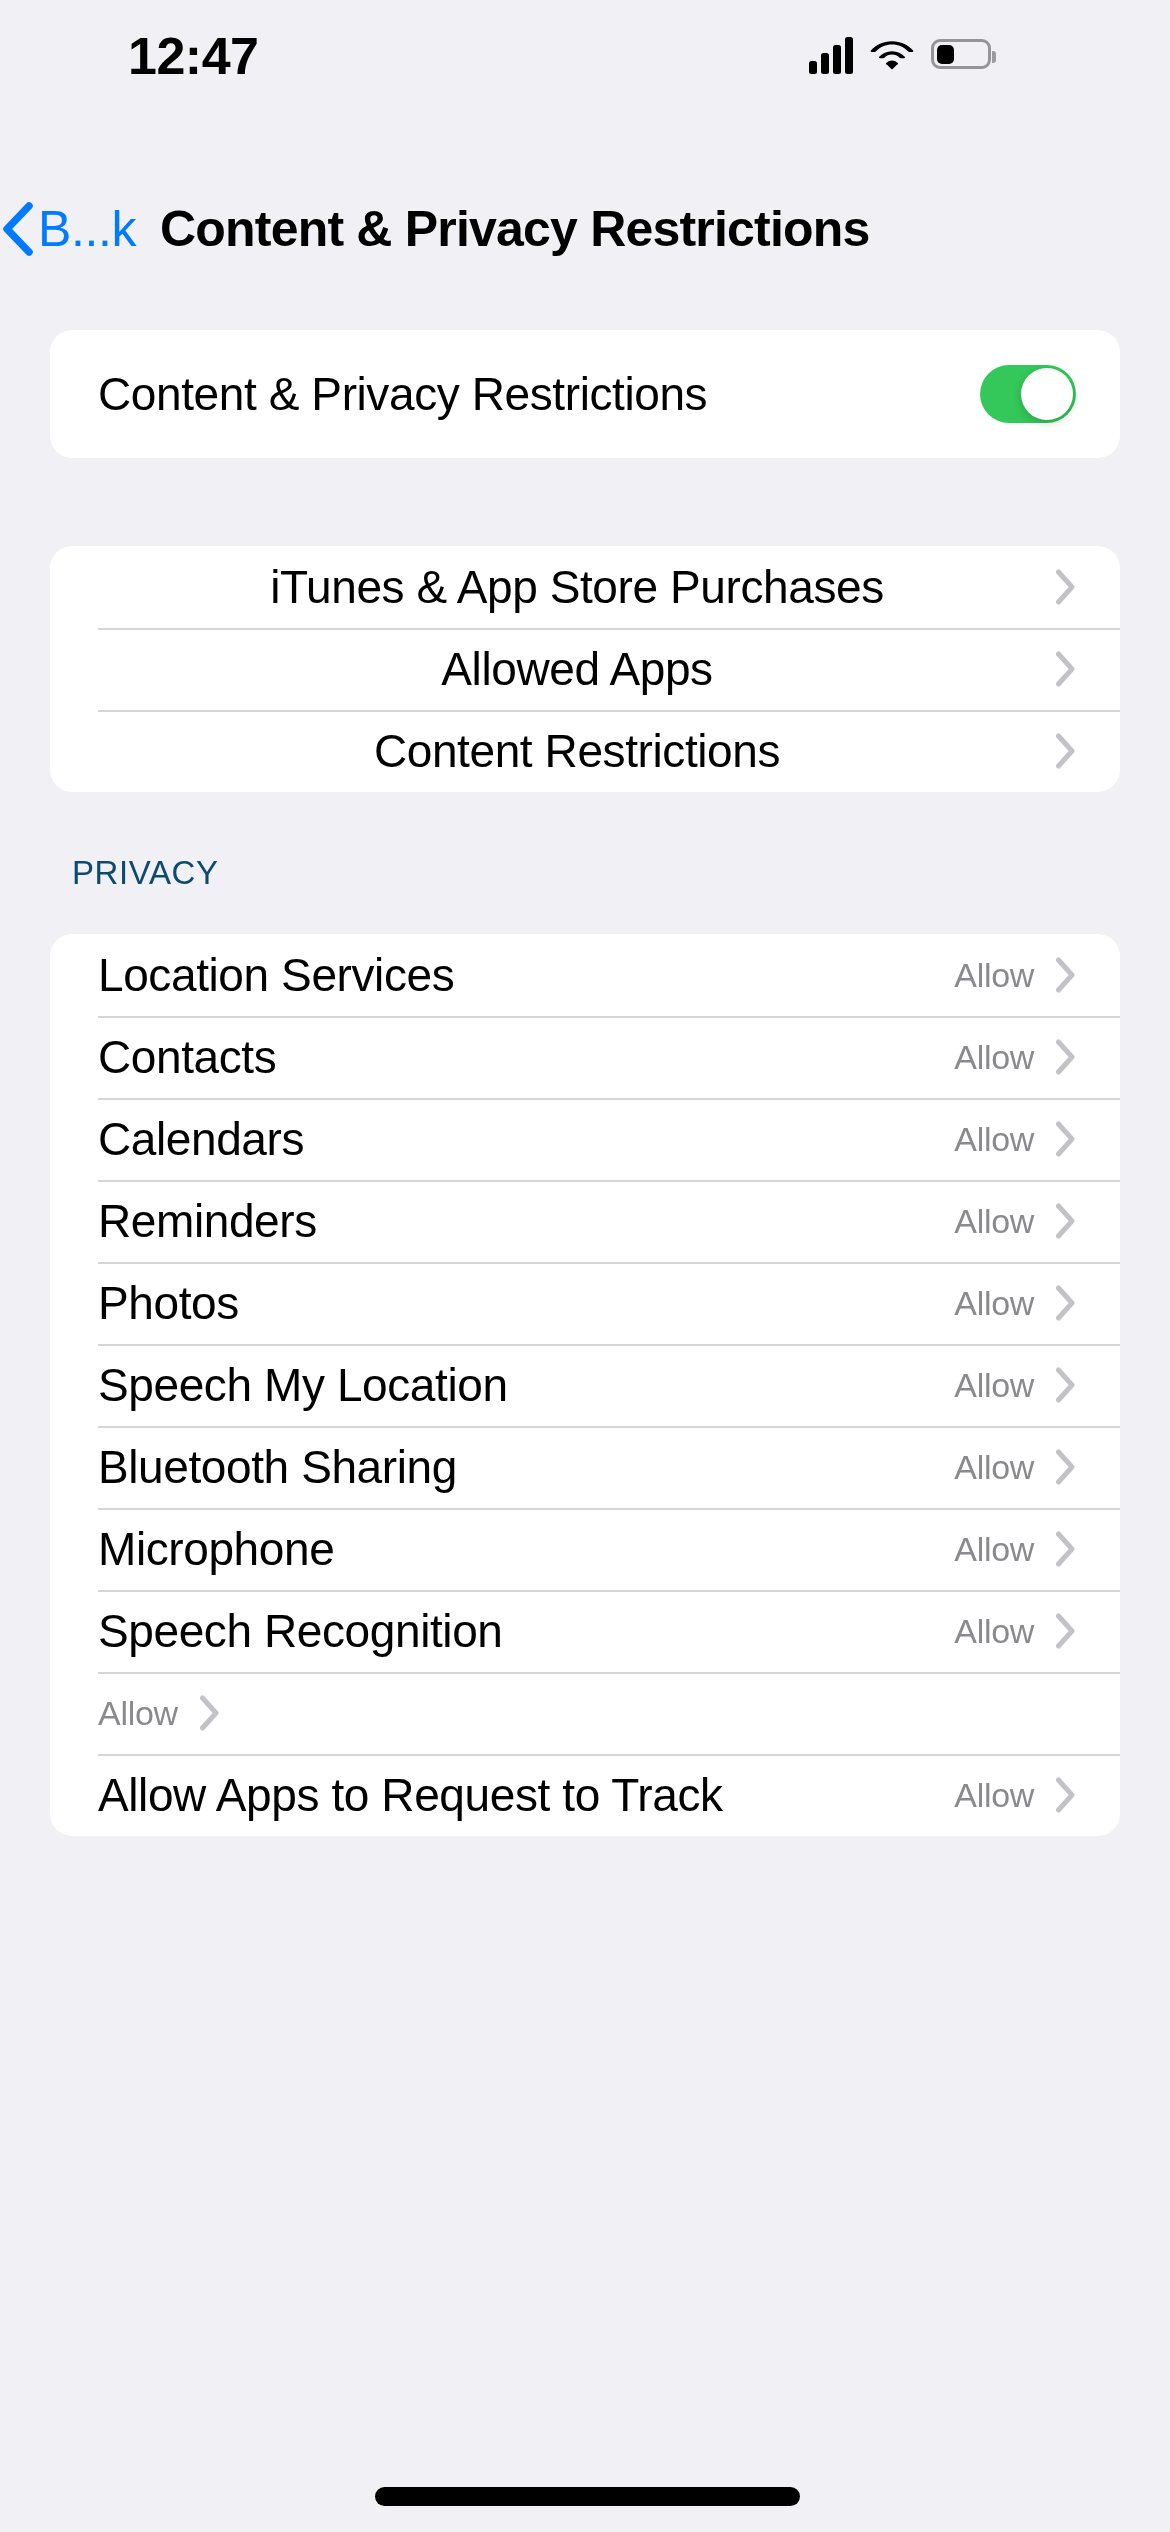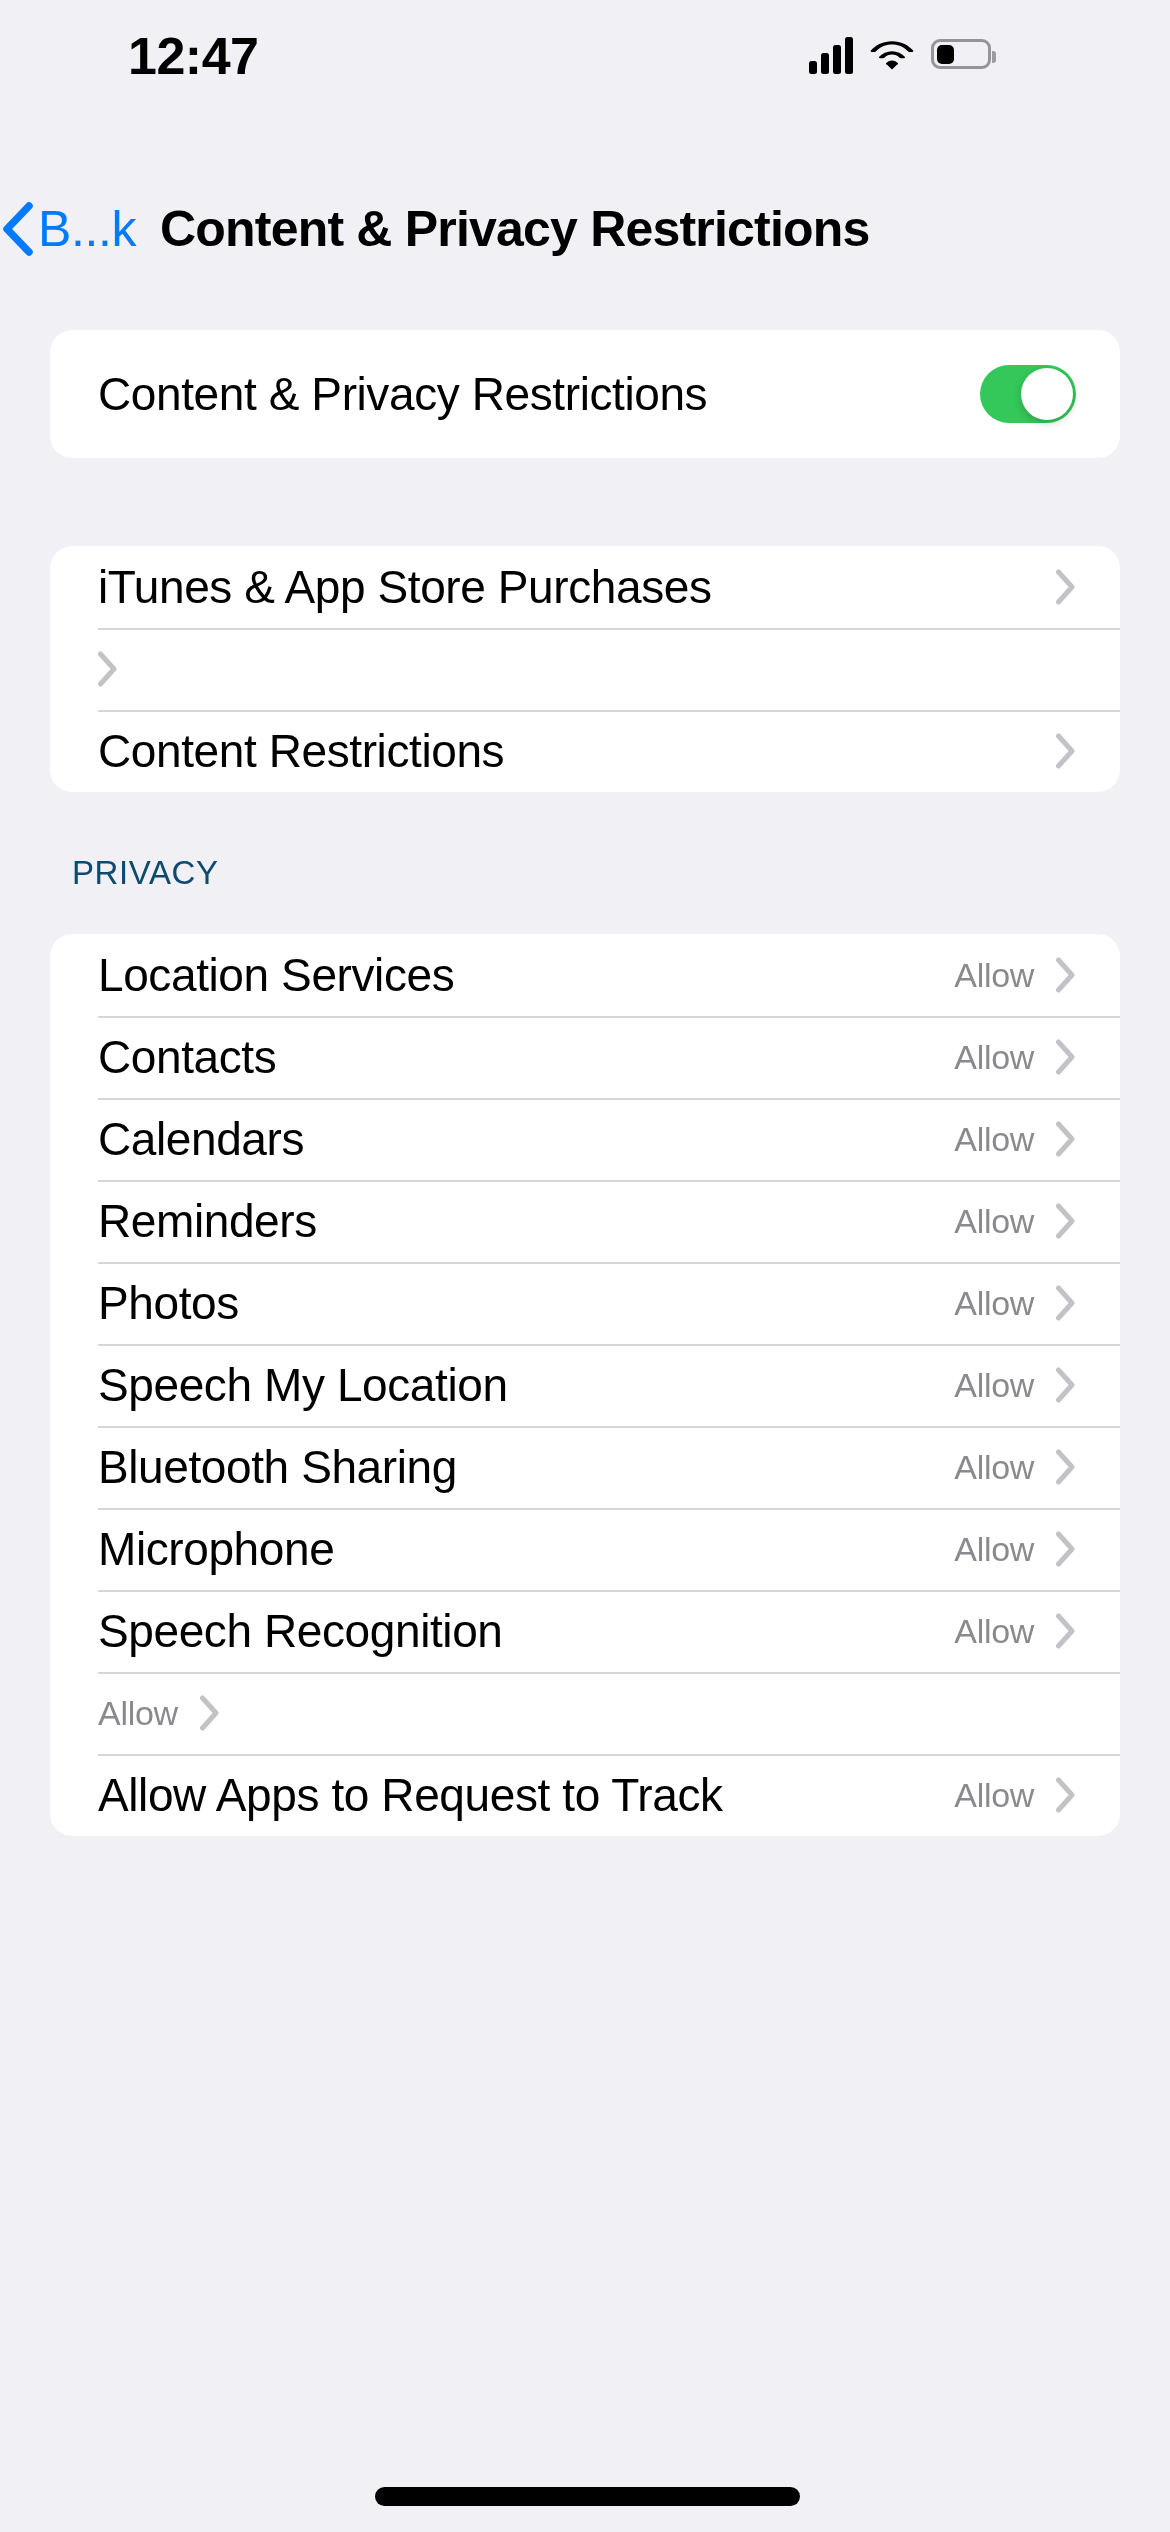--- a/index.html
+++ b/index.html
@@ -177,21 +177,21 @@
   .row {
     position: relative;
     display: flex;
     align-items: center;
     min-height: 82px;
     padding: 0 44px 0 48px;
     cursor: pointer;
   }
 
   .row--toggle { min-height: 128px; }
-  .row--link   { min-height: 82px; }
+  .row--link   { min-height: 82px; text-align: center; }
 
   .row + .row::before {
     content: "";
     position: absolute;
     left: 48px;
     right: 0;
     top: 0;
     height: 2px;
     background: #D5D5DA;
   }
@@ -300,20 +300,21 @@
     </div>
 
     <div class="card card--links">
       <div class="row row--link">
         <span class="row-label">iTunes &amp; App Store Purchases</span>
         <svg class="chevron" viewBox="0 0 20 36">
           <path d="M2.5 3 L16 18 L2.5 33" fill="none" stroke="#C3C3C7" stroke-width="5" stroke-linecap="round" stroke-linejoin="round"></path>
         </svg>
       </div>
       <div class="row row--link">
+        <span class="row-label">Allowed Apps</span>
         <svg class="chevron" viewBox="0 0 20 36">
           <path d="M2.5 3 L16 18 L2.5 33" fill="none" stroke="#C3C3C7" stroke-width="5" stroke-linecap="round" stroke-linejoin="round"></path>
         </svg>
       </div>
       <div class="row row--link">
         <span class="row-label">Content Restrictions</span>
         <svg class="chevron" viewBox="0 0 20 36">
           <path d="M2.5 3 L16 18 L2.5 33" fill="none" stroke="#C3C3C7" stroke-width="5" stroke-linecap="round" stroke-linejoin="round"></path>
         </svg>
       </div>

